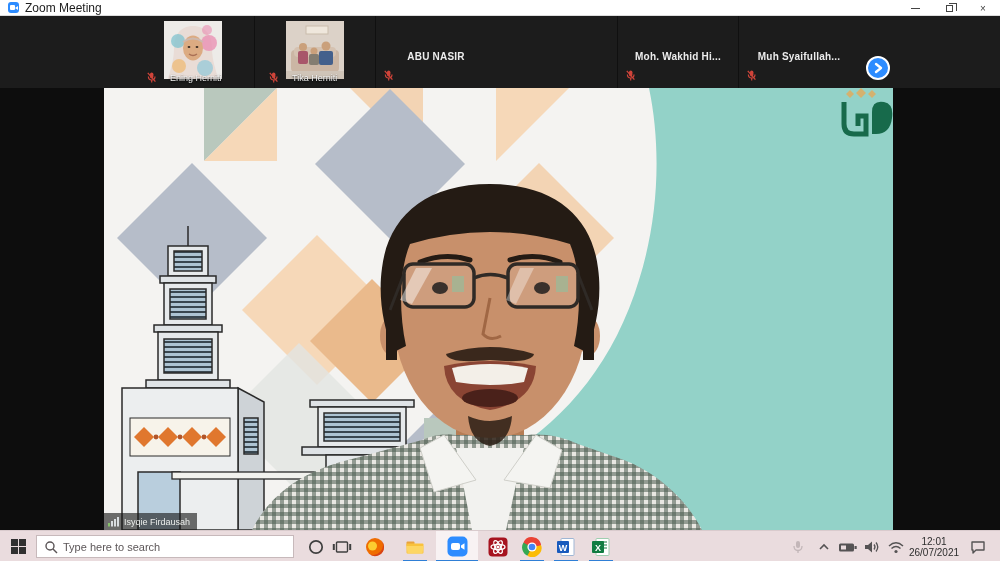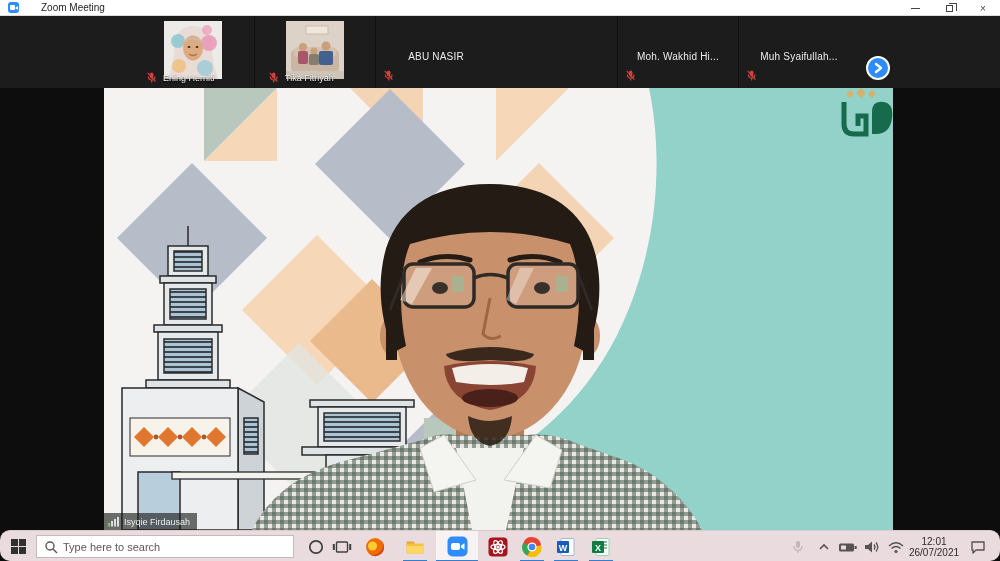--- a/index.html
+++ b/index.html
@@ -8,52 +8,52 @@
 
   
   .titlebar { position:absolute; left:0; top:0; width:1000px; height:16px; background:#ffffff;
               border-bottom:1px solid #dcdcdc; display:flex; align-items:center; }
   .app-icon { width:11px; height:11px; border-radius:3px; background:#2d8cff; margin:0 6px 0 8px;
               position:relative; flex:0 0 auto; }
   .app-icon::before { content:""; position:absolute; left:2px; top:3px; width:5px; height:5px;
               background:#fff; border-radius:1px; }
   .app-icon::after { content:""; position:absolute; right:1px; top:4px; width:0; height:0;
               border-right:3px solid #fff; border-top:2px solid transparent; border-bottom:2px solid transparent; }
-  .title-text { font-size:10px; color:#1d1d1d;margin-left:16px; }
+  .title-text { font-size:12px; color:#1d1d1d; }
   .win-controls { position:absolute; right:0; top:0; height:16px; display:flex; }
   .win-btn { width:34px; height:16px; display:flex; align-items:center; justify-content:center;
              color:#444; font-size:10px; cursor:default; }
   .min-glyph { width:9px; height:0; border-bottom:1.5px solid #444; display:block; }
   .restore-glyph { width:7px; height:7px; border:1px solid #444; position:relative; display:block; background:#fff; }
   .restore-glyph::before { content:""; position:absolute; left:2px; top:-3px; width:7px; height:7px;
              border:1px solid #444; border-bottom:none; border-left:none; }
 
   
   .strip { position:absolute; left:0; top:16px; width:1000px; height:72px; background:#1c1c1c; }
   .tile { position:absolute; top:0; height:72px; width:121px; border-left:1px solid #101010; }
   .tile.first { border-left:none; }
   .tile-name-caps { position:absolute; left:0; right:0; top:35px; text-align:center;
-                    font-size:10px; font-weight:normal; color:#ececec; letter-spacing:.2px; white-space:nowrap; }
+                    font-size:10px; font-weight:bold; color:#ececec; letter-spacing:.2px; white-space:nowrap; }
   .thumb { position:absolute; left:31px; top:5px; width:58px; height:58px; overflow:hidden; }
-  .tile-label { position:absolute; left:14px; bottom:5px; display:flex; align-items:center; gap:7px;
+  .tile-label { position:absolute; left:14px; bottom:5px; display:flex; align-items:center; gap:14px;
                 font-size:9px; color:#f2f2f2; text-shadow:0 1px 2px rgba(0,0,0,.9); white-space:nowrap; }
   .mic-bl { position:absolute; left:8px; bottom:7px; }
   .next-btn { position:absolute; left:866px; top:40px; width:24px; height:24px; border-radius:50%;
               background:#2d8cff; border:2px solid #ffffff; display:flex; align-items:center; justify-content:center; }
 
   
   .stage { position:absolute; left:0; top:88px; width:1000px; height:442px; background:#0d0d0d; }
   .main-video { position:absolute; left:104px; top:0; width:662px; height:442px; background:#93d2c8; }
   .name-tag { position:absolute; left:0; bottom:0; height:17px; padding:0 7px 0 4px; background:rgba(22,22,22,.62);
               display:flex; align-items:center; gap:4px; }
   .name-tag span { font-size:9px; color:#eceeec; white-space:nowrap; }
 
   
   .taskbar { position:absolute; left:0; top:530px; width:1000px; height:31px; background:#eadcde;
-             border-top:1px solid #d9cbcd;border-radius:10px; }
+             border-top:1px solid #d9cbcd; }
   .tb { position:absolute; top:0; height:31px; display:flex; align-items:center; justify-content:center; }
   .start { left:0; width:36px; }
   .searchbox { position:absolute; left:36px; top:4px; width:258px; height:23px; background:#ffffff;
                border:1px solid #c7b9bb; display:flex; align-items:center; }
   .searchbox input { border:none; outline:none; width:200px; font-size:11px; color:#5c5658;
                font-family:"Liberation Sans", sans-serif; background:transparent; }
   .searchbox input::placeholder { color:#5c5658; opacity:1; }
   .slot { width:40px; }
   .slot.active { background:#f8f2f3; }
   .underline { position:absolute; bottom:0; height:2px; background:#2f7fd6; }
@@ -128,21 +128,21 @@
           <rect x="0" y="50" width="58" height="8" fill="#cfc4b8"></rect>
         </svg>
       </div>
       <div class="tile-label">
         <svg width="9" height="11" viewBox="0 0 9 11">
           <rect x="3" y="0.5" width="3.4" height="6" rx="1.7" fill="#d0443a"></rect>
           <path d="M1.4,4.5 Q1.4,8 4.7,8 Q8,8 8,4.5" fill="none" stroke="#d0443a" stroke-width="1.2"></path>
           <line x1="4.7" y1="8" x2="4.7" y2="10.5" stroke="#d0443a" stroke-width="1.2"></line>
           <line x1="0.8" y1="0.8" x2="8.4" y2="9.6" stroke="#d0443a" stroke-width="1.3"></line>
         </svg>
-        <span>Tika Fitriyah</span>
+        <span>Tika Herniti</span>
       </div>
     </div>
 
     <div class="tile" style="left:375px">
       <div class="tile-name-caps">ABU NASIR</div>
       <svg class="mic-bl" width="9" height="11" viewBox="0 0 9 11">
         <rect x="3" y="0.5" width="3.4" height="6" rx="1.7" fill="#d0443a"></rect>
         <path d="M1.4,4.5 Q1.4,8 4.7,8 Q8,8 8,4.5" fill="none" stroke="#d0443a" stroke-width="1.2"></path>
         <line x1="4.7" y1="8" x2="4.7" y2="10.5" stroke="#d0443a" stroke-width="1.2"></line>
         <line x1="0.8" y1="0.8" x2="8.4" y2="9.6" stroke="#d0443a" stroke-width="1.3"></line>

